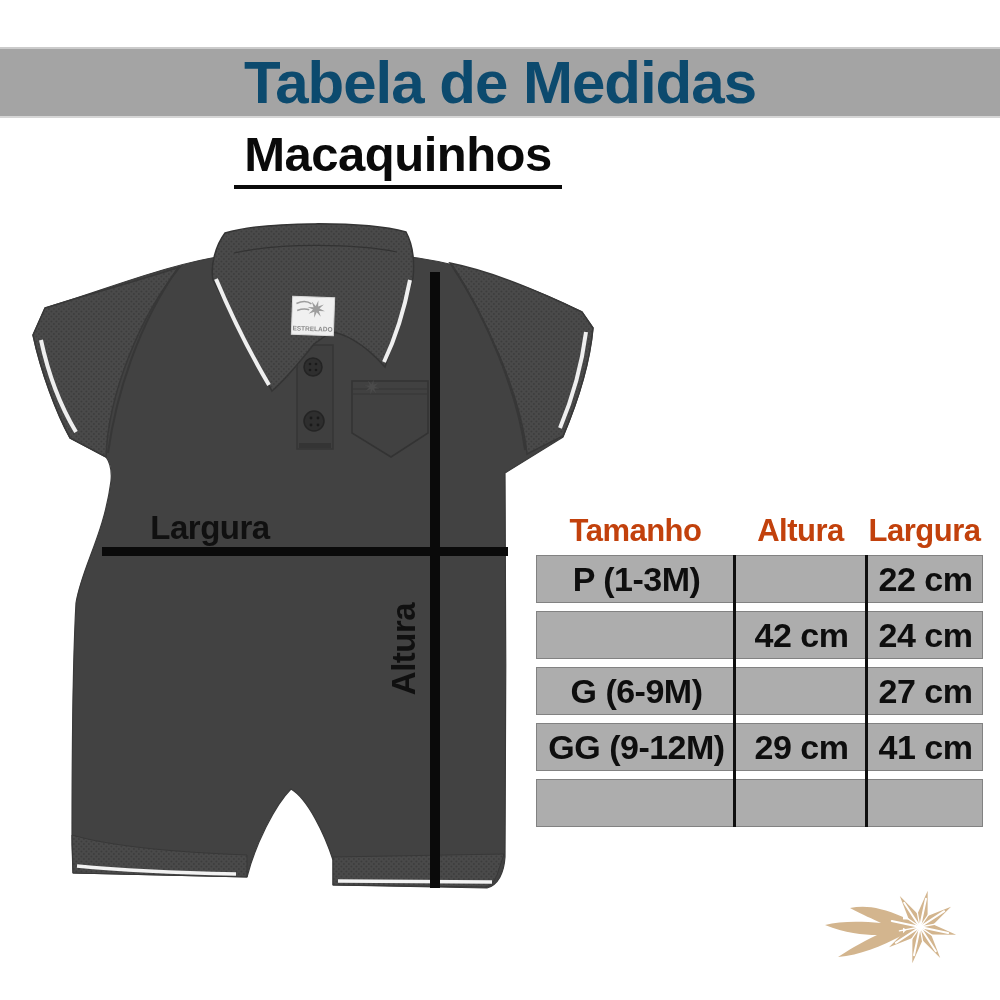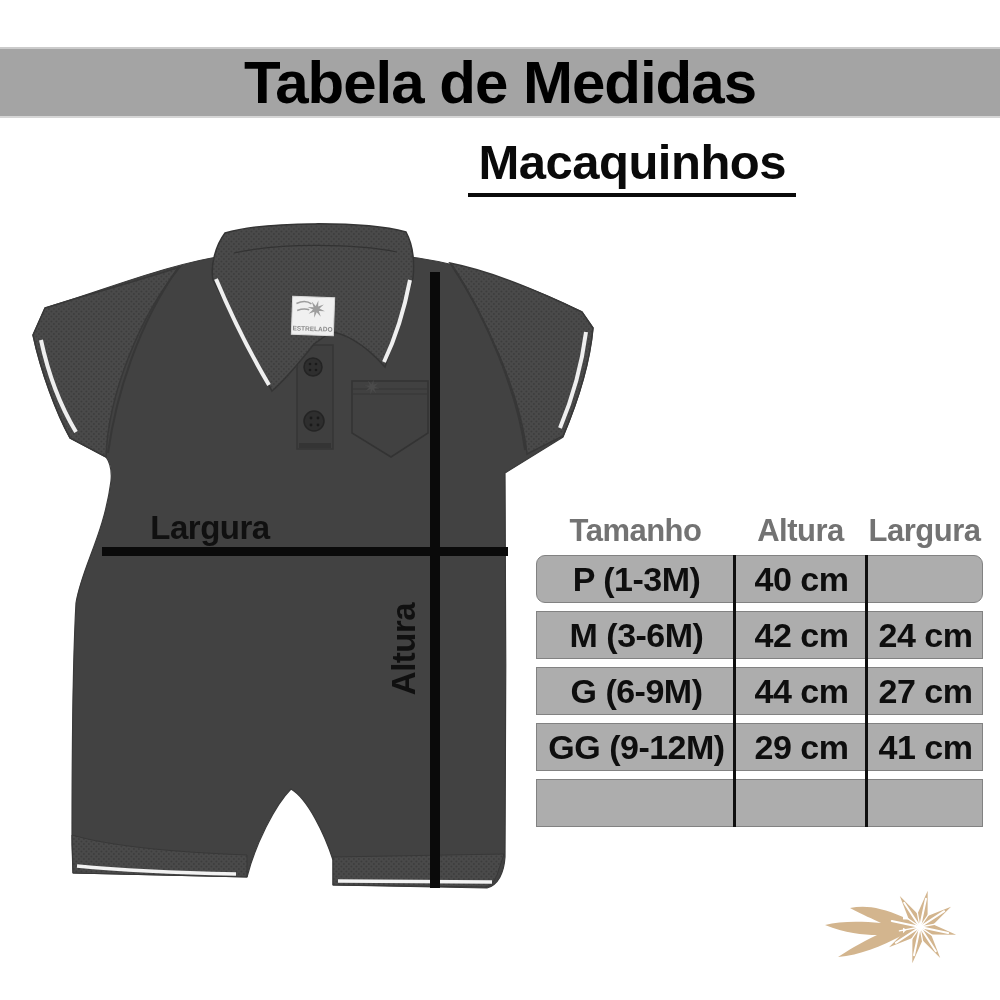--- a/index.html
+++ b/index.html
@@ -4,44 +4,44 @@
 <style>
   html,body{margin:0;padding:0;background:#fff;}
   .page{position:relative;width:1000px;height:1000px;background:#fff;overflow:hidden;
         font-family:"Liberation Sans",sans-serif;color:#0b0b0b;}
   .abs{position:absolute;}
 
   
   .title-band{left:0;top:47px;width:1000px;height:71px;background:#a4a4a4;
               border-top:2px solid #cbcbcb;border-bottom:2px solid #d6d6d6;
               display:flex;align-items:center;justify-content:center;box-sizing:border-box;}
-  .title-text{font-size:60px;font-weight:700;letter-spacing:-1px;color:#000000;white-space:nowrap;}
-  .subtitle-wrap{left:0;top:134px;width:796px;text-align:right;}
+  .title-text{font-size:60px;font-weight:700;letter-spacing:-1px;color:#0c4a6e;white-space:nowrap;}
+  .subtitle-wrap{left:0;top:126px;width:796px;text-align:center;}
   .subtitle-text{display:inline-block;font-size:49px;font-weight:700;color:#0a0a0a;
                  border-bottom:4px solid #0a0a0a;padding:0 10px 3px 10px;letter-spacing:-0.5px;}
 
   
   .h-line{left:102px;top:547px;width:406px;height:9px;background:#0a0a0a;}
   .v-line{left:430px;top:272px;width:10px;height:616px;background:#0a0a0a;}
   .largura-label{left:210px;top:528px;transform:translate(-50%,-50%);
                  font-size:33px;font-weight:700;color:#101010;letter-spacing:-0.5px;}
   .altura-label{left:404px;top:649px;transform:translate(-50%,-50%) rotate(-90deg);
                 font-size:33px;font-weight:700;color:#101010;letter-spacing:-0.5px;white-space:nowrap;}
 
   
   .size-table{left:536px;top:510px;width:447px;height:320px;}
   .thead{position:absolute;left:0;top:0;width:447px;height:42px;}
   .th{position:absolute;top:0;height:42px;display:flex;align-items:center;justify-content:center;
-      font-size:31px;font-weight:700;color:#737373;letter-spacing:-0.5px;}
+      font-size:31px;font-weight:700;color:#c2410c;letter-spacing:-0.5px;}
   .trow{position:absolute;left:0;width:447px;height:48px;background:#adadad;
         border:1px solid #828282;box-sizing:border-box;}
   .cell{position:absolute;top:0;height:100%;display:flex;align-items:center;justify-content:center;
         font-size:34px;font-weight:700;color:#0e0e0e;letter-spacing:-0.5px;white-space:nowrap;}
   .c0{left:0;width:199px;} .c1{left:199px;width:131px;} .c2{left:330px;width:117px;}
-  .row1{top:45px;border-radius:9px;} .row2{top:101px;} .row3{top:157px;} .row4{top:213px;} .row5{top:269px;}
+  .row1{top:45px;} .row2{top:101px;} .row3{top:157px;} .row4{top:213px;} .row5{top:269px;}
   .tsep{position:absolute;top:45px;height:272px;width:3px;background:#0f0f0f;}
   .sep1{left:197px;} .sep2{left:329px;}
 </style>
 </head>
 <body>
 
 <div class="page">
 
   <div class="abs title-band">
     <div class="title-text">Tabela de Medidas</div>
@@ -147,30 +147,28 @@
 
   <div class="abs size-table">
     <div class="thead">
       <div class="th c0">Tamanho</div>
       <div class="th c1">Altura</div>
       <div class="th c2">Largura</div>
     </div>
 
     <div class="trow row1">
       <div class="cell c0">P (1-3M)</div>
-      <div class="cell c1">40 cm</div>
+      <div class="cell c2">22 cm</div>
     </div>
     <div class="trow row2">
-      <div class="cell c0">M (3-6M)</div>
       <div class="cell c1">42 cm</div>
       <div class="cell c2">24 cm</div>
     </div>
     <div class="trow row3">
       <div class="cell c0">G (6-9M)</div>
-      <div class="cell c1">44 cm</div>
       <div class="cell c2">27 cm</div>
     </div>
     <div class="trow row4">
       <div class="cell c0">GG (9-12M)</div>
       <div class="cell c1">29 cm</div>
       <div class="cell c2">41 cm</div>
     </div>
     <div class="trow row5">
     </div>
 

